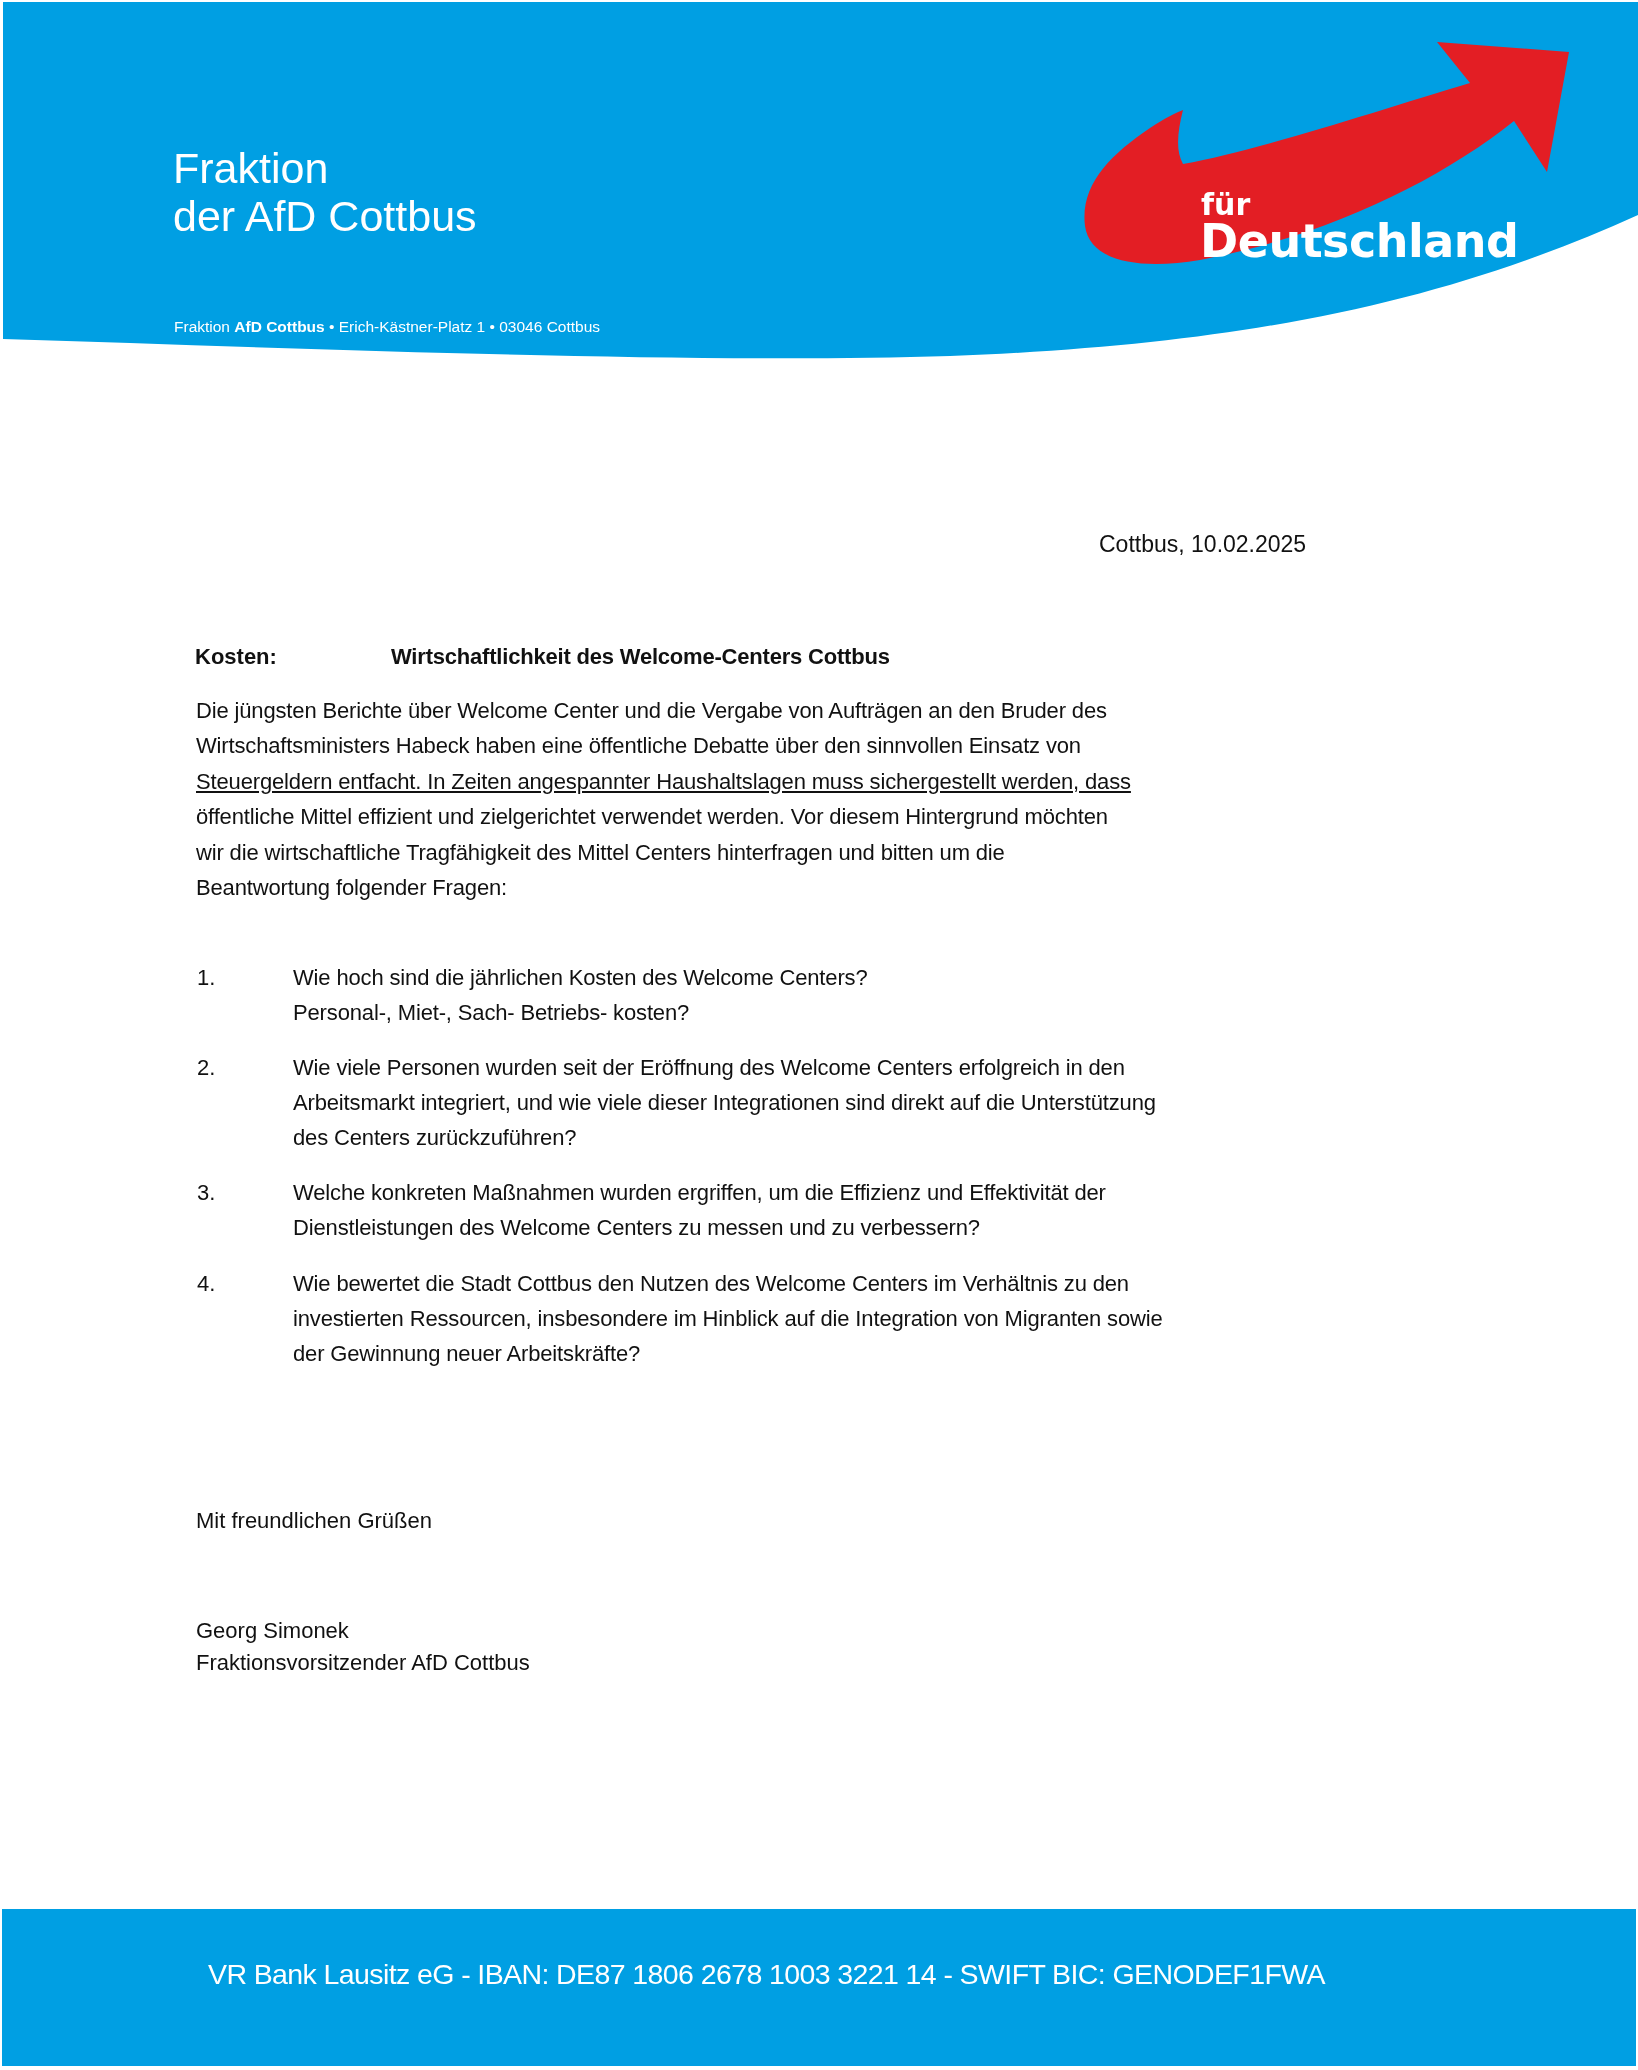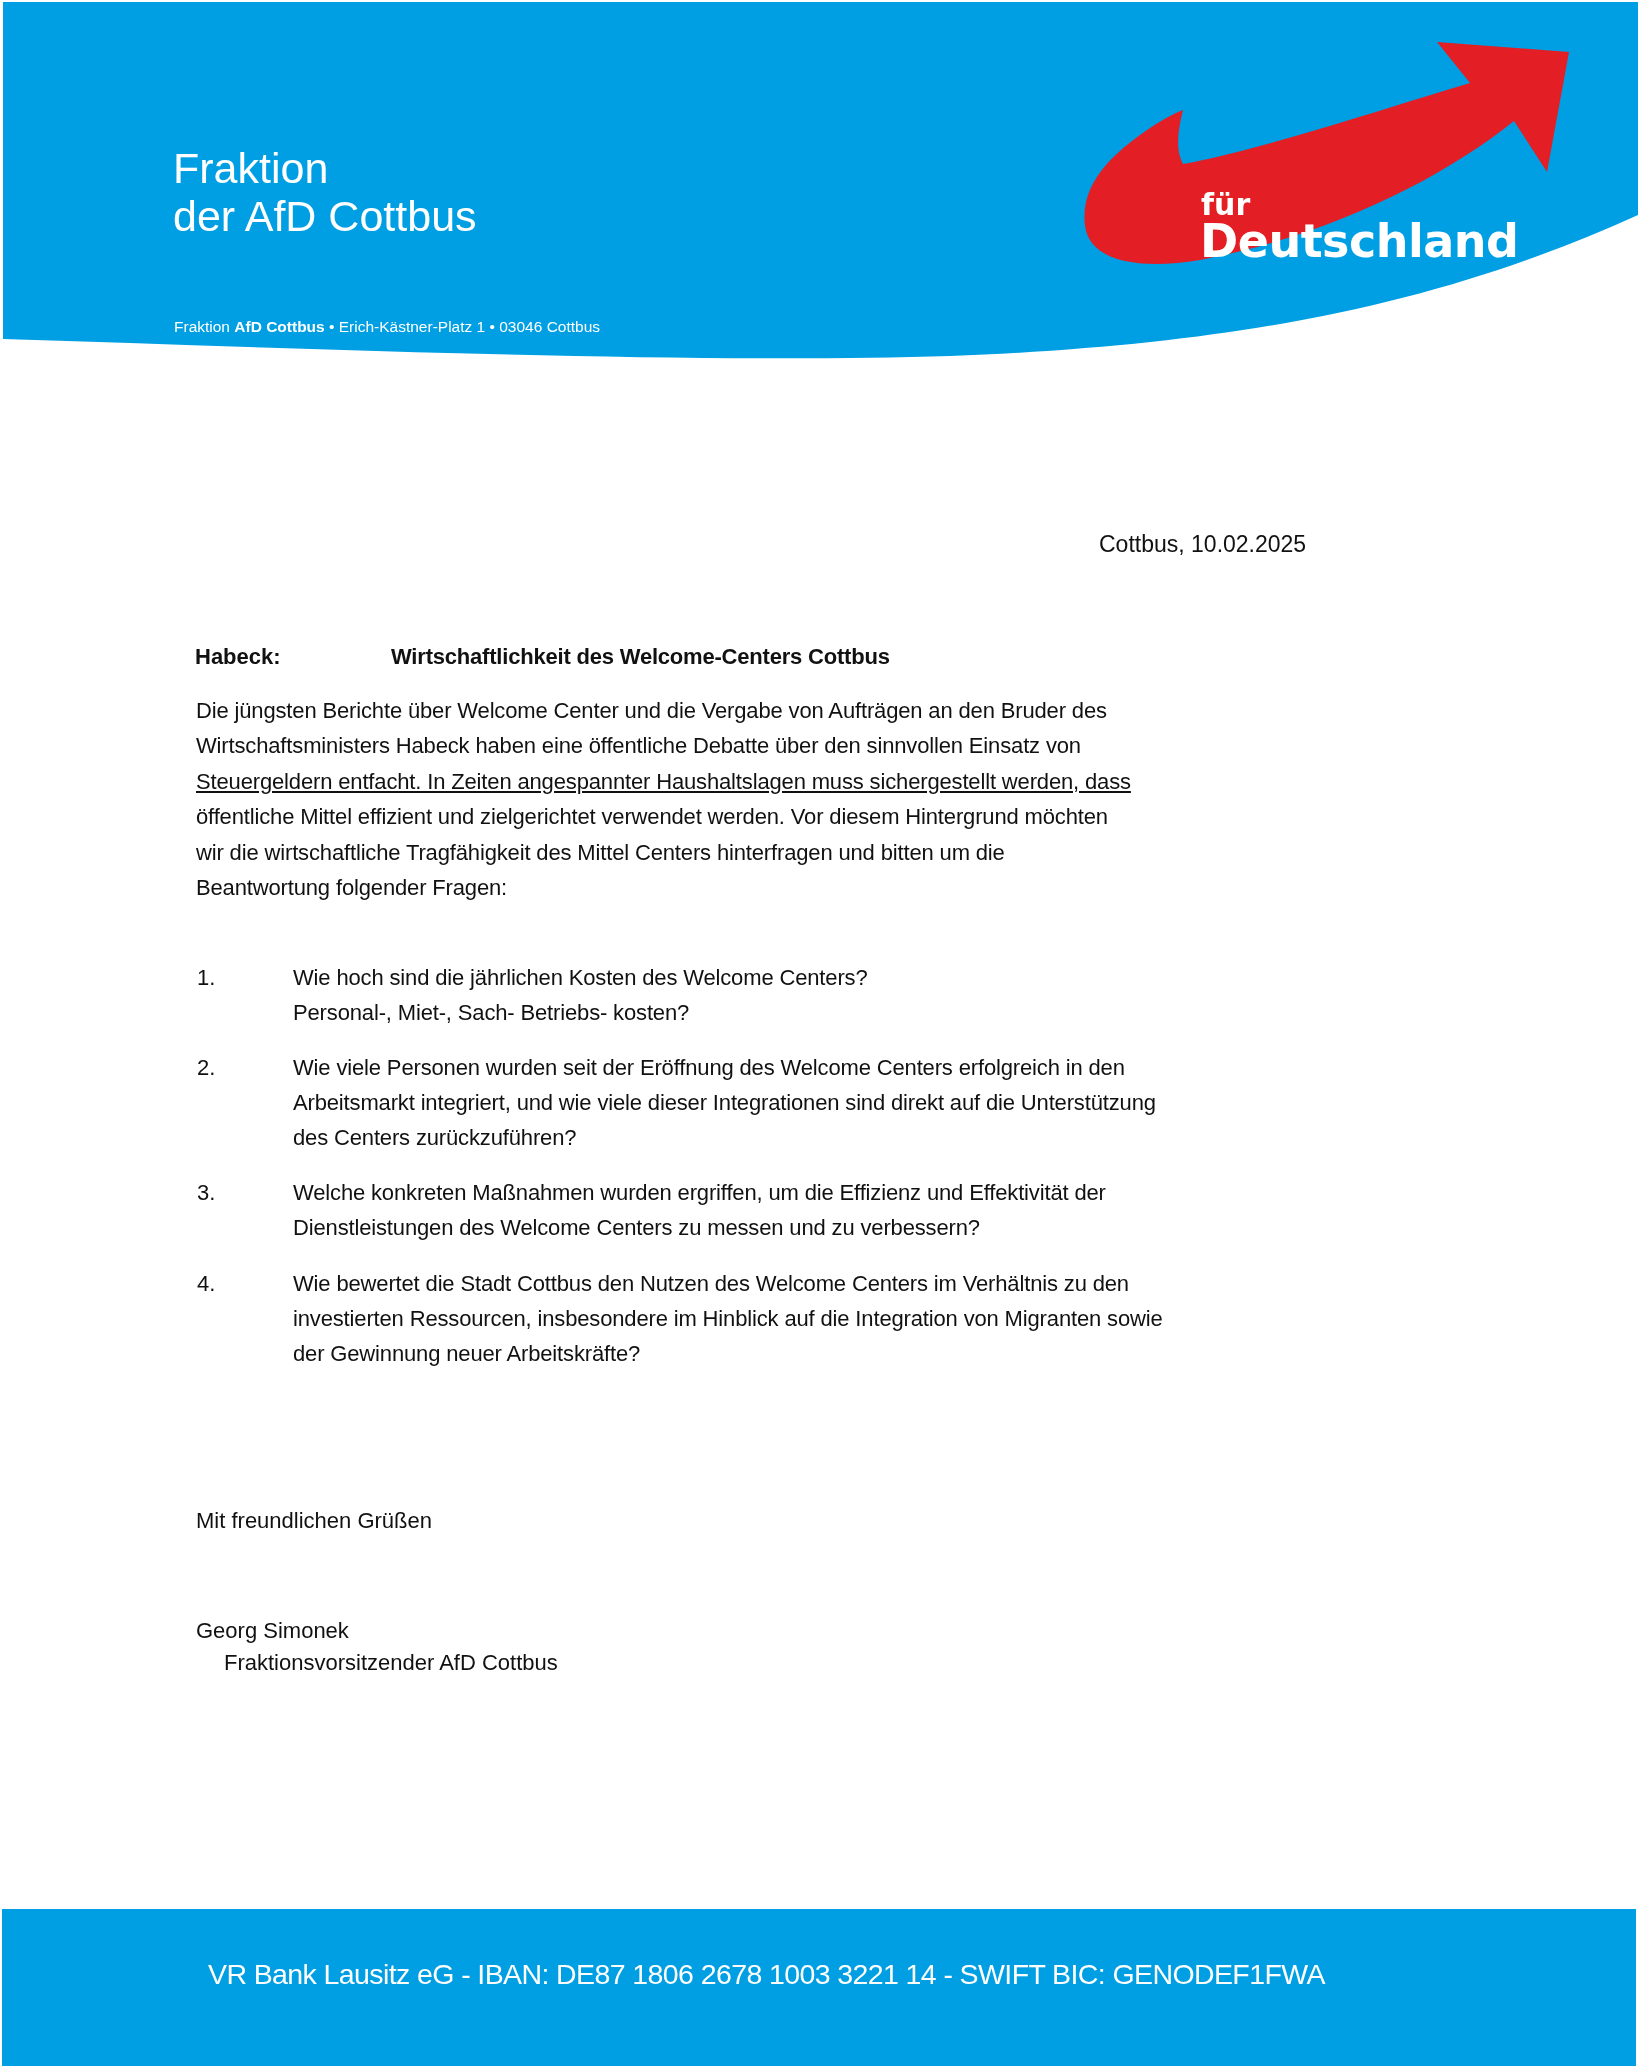--- a/index.html
+++ b/index.html
@@ -44,21 +44,21 @@
   </div>
 
   <div class="abs hdr-addr" style="left:174px; top:318px;"><span>Fraktion </span><b>AfD Cottbus</b><span> • Erich-Kästner-Platz 1 • 03046 Cottbus</span></div>
 
   <div class="abs logo-main" style="left:1201px; top:188px; font-size:30px; line-height:34px; letter-spacing:0;">für</div>
   <div class="abs logo-main" style="left:1200px; top:214px; font-size:46px; line-height:54px; letter-spacing:-0.5px;">Deutschland</div>
 
   <div class="doc">
     <div class="abs" style="left:1099px; top:531px; font-size:23px;">Cottbus, 10.02.2025</div>
 
-    <div class="abs bold" style="left:195px; top:644px; font-size:22px;">Habeck:</div>
+    <div class="abs bold" style="left:195px; top:644px; font-size:22px;">Kosten:</div>
     <div class="abs bold" style="left:391px; top:644px; font-size:22px; letter-spacing:-0.2px;">Wirtschaftlichkeit des Welcome-Centers Cottbus</div>
 
     <div>
       <div class="para-line" style="top:698px;">Die jüngsten Berichte über Welcome Center und die Vergabe von Aufträgen an den Bruder des</div>
       <div class="para-line" style="top:733px;">Wirtschaftsministers Habeck haben eine öffentliche Debatte über den sinnvollen Einsatz von</div>
       <div class="para-line" style="top:769px;text-decoration:underline;">Steuergeldern entfacht. In Zeiten angespannter Haushaltslagen muss sichergestellt werden, dass</div>
       <div class="para-line" style="top:804px;">öffentliche Mittel effizient und zielgerichtet verwendet werden. Vor diesem Hintergrund möchten</div>
       <div class="para-line" style="top:840px;">wir die wirtschaftliche Tragfähigkeit des Mittel Centers hinterfragen und bitten um die</div>
       <div class="para-line" style="top:875px;">Beantwortung folgender Fragen:</div>
     </div>
@@ -83,19 +83,19 @@
       <div>
         <div class="num" style="top:1271px;">4.</div>
         <div class="q" style="top:1271px;">Wie bewertet die Stadt Cottbus den Nutzen des Welcome Centers im Verhältnis zu den</div>
         <div class="q" style="top:1306px;">investierten Ressourcen, insbesondere im Hinblick auf die Integration von Migranten sowie</div>
         <div class="q" style="top:1341px;">der Gewinnung neuer Arbeitskräfte?</div>
       </div>
     </div>
 
     <div class="abs" style="left:196px; top:1508px; font-size:22px;">Mit freundlichen Grüßen</div>
     <div class="abs" style="left:196px; top:1618px; font-size:22px;">Georg Simonek</div>
-    <div class="abs" style="left:196px; top:1650px; font-size:22px;margin-left:28px;">Fraktionsvorsitzender AfD Cottbus</div>
+    <div class="abs" style="left:196px; top:1650px; font-size:22px;">Fraktionsvorsitzender AfD Cottbus</div>
   </div>
 
   <div class="footer" style="background:#009FE3;"></div>
   <div class="footer-text">VR Bank Lausitz eG - IBAN: DE87 1806 2678 1003 3221 14 - SWIFT BIC: GENODEF1FWA</div>
 
 </div>
 
 </body></html>

